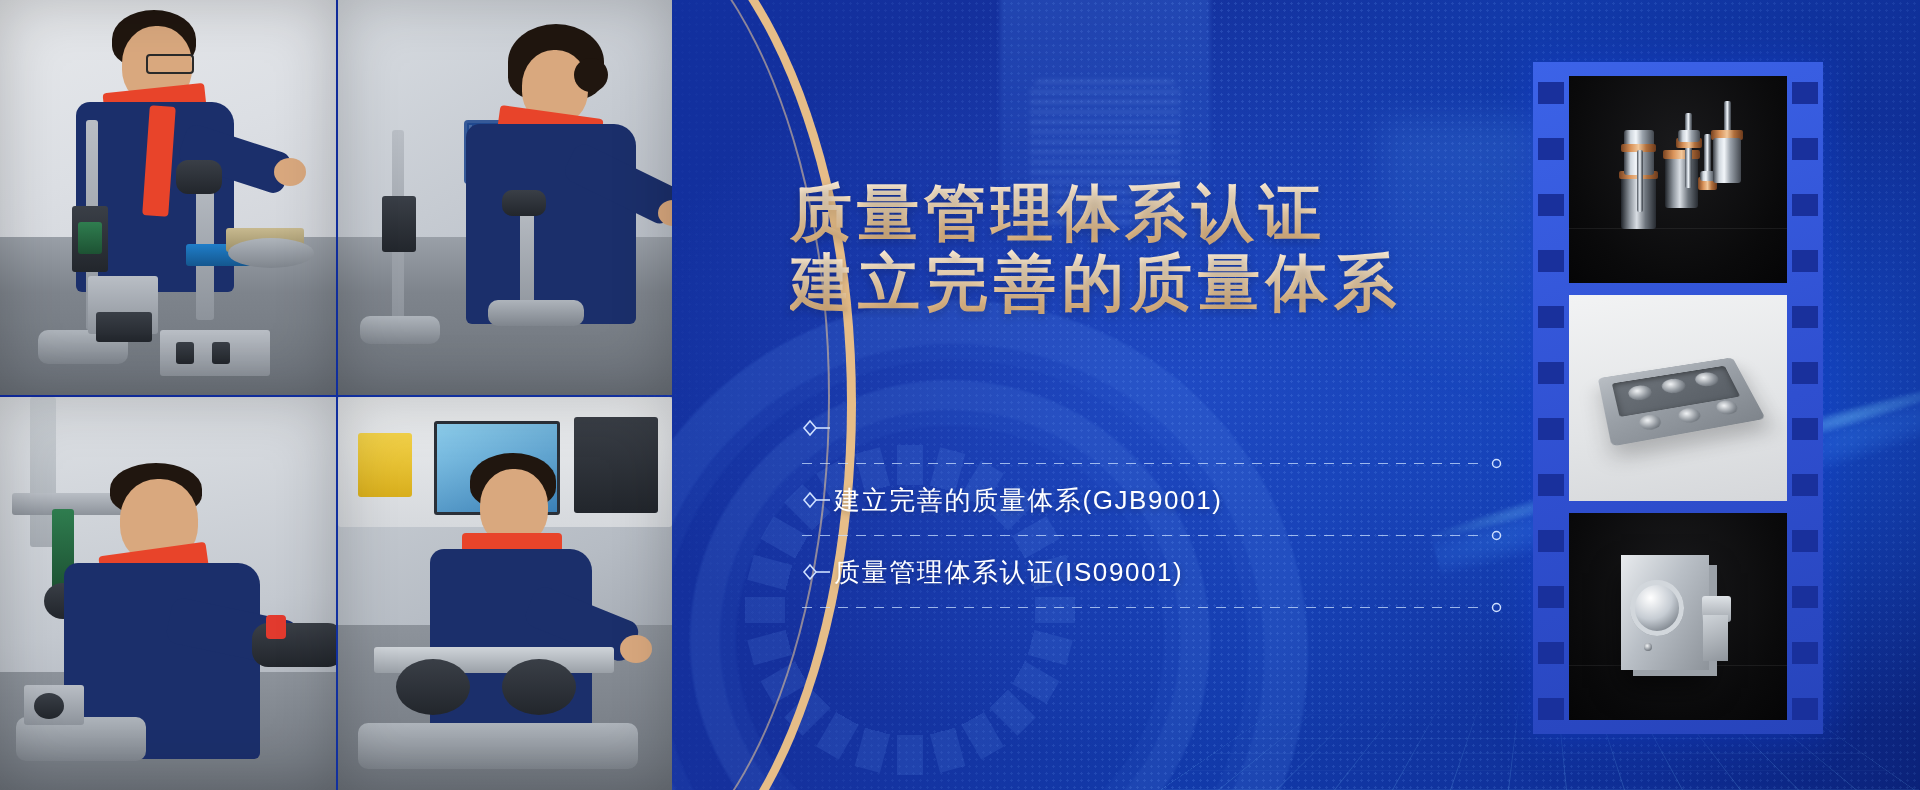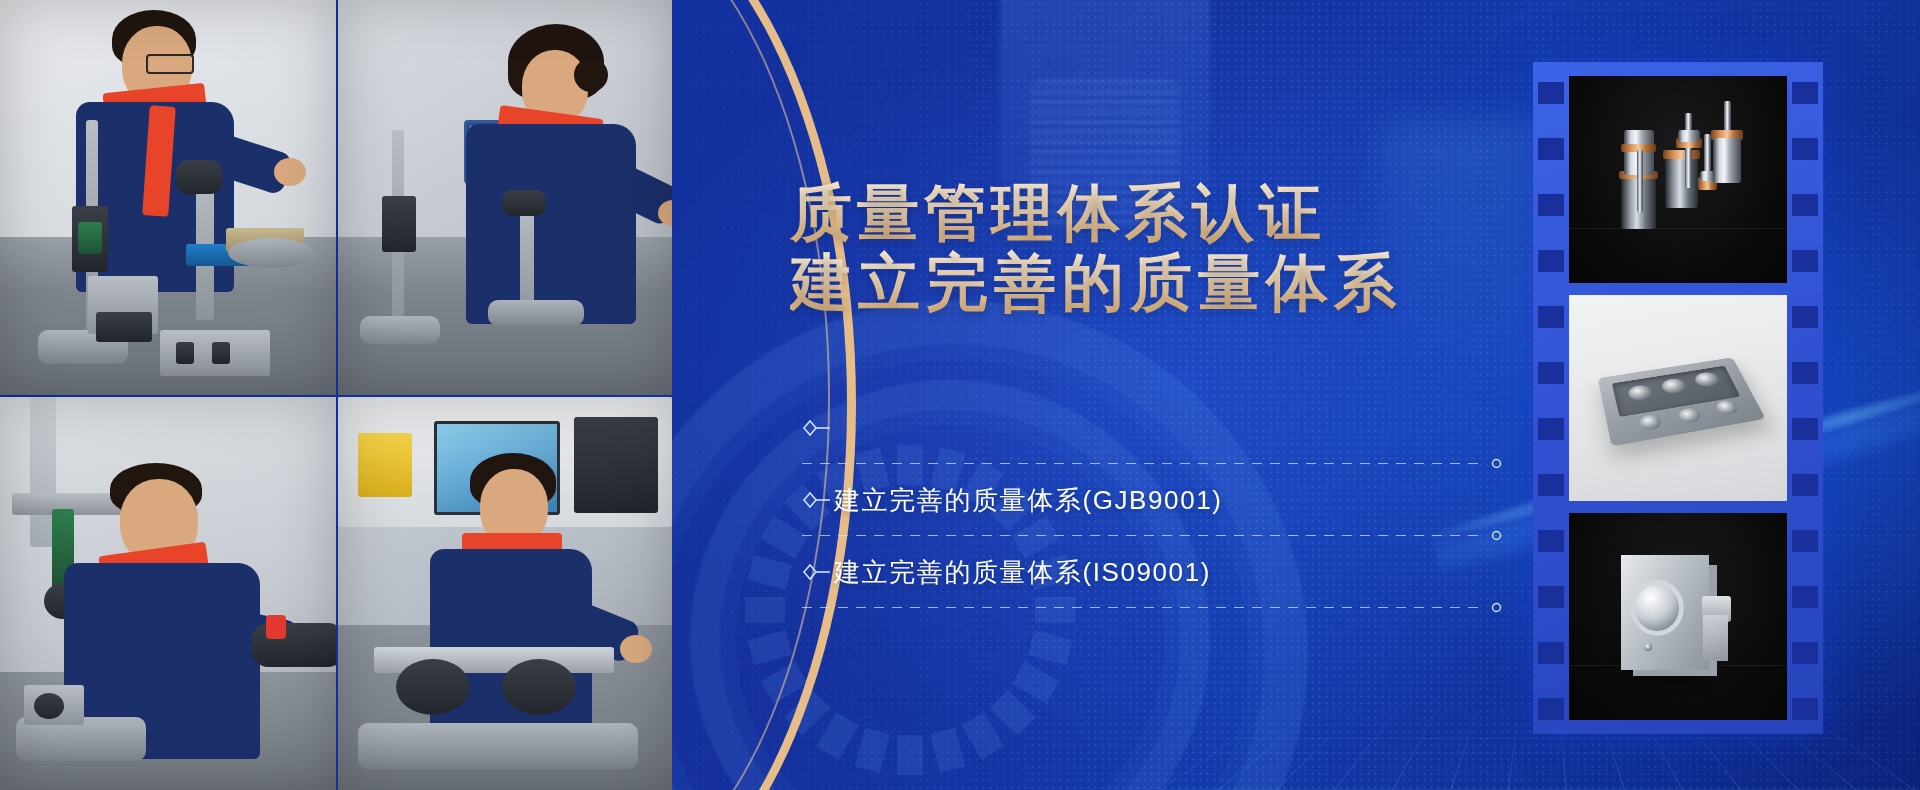--- a/index.html
+++ b/index.html
@@ -411,21 +411,21 @@
     </div>
 
     <div class="cert-item">
       <div class="cert-row">
         <span class="hexmark">
           <svg width="34" height="20" viewBox="0 0 34 20">
             <polygon points="10,3 16,10 10,17 4,10" fill="none" stroke="#cfe0ff" stroke-width="1.6"></polygon>
             <line x1="16" y1="10" x2="30" y2="10" stroke="#cfe0ff" stroke-width="1.6"></line>
           </svg>
         </span>
-        <span class="cert-text">建立完善的质量体系(IS09001)</span>
+        <span class="cert-text">质量管理体系认证(IS09001)</span>
       </div>
       <div class="dashline"></div>
       <span class="endnode">
         <svg width="15" height="15" viewBox="0 0 15 15">
           <circle cx="7.5" cy="7.5" r="4" fill="none" stroke="#cfe0ff" stroke-width="1.5"></circle>
         </svg>
       </span>
     </div>
 
   </div>

